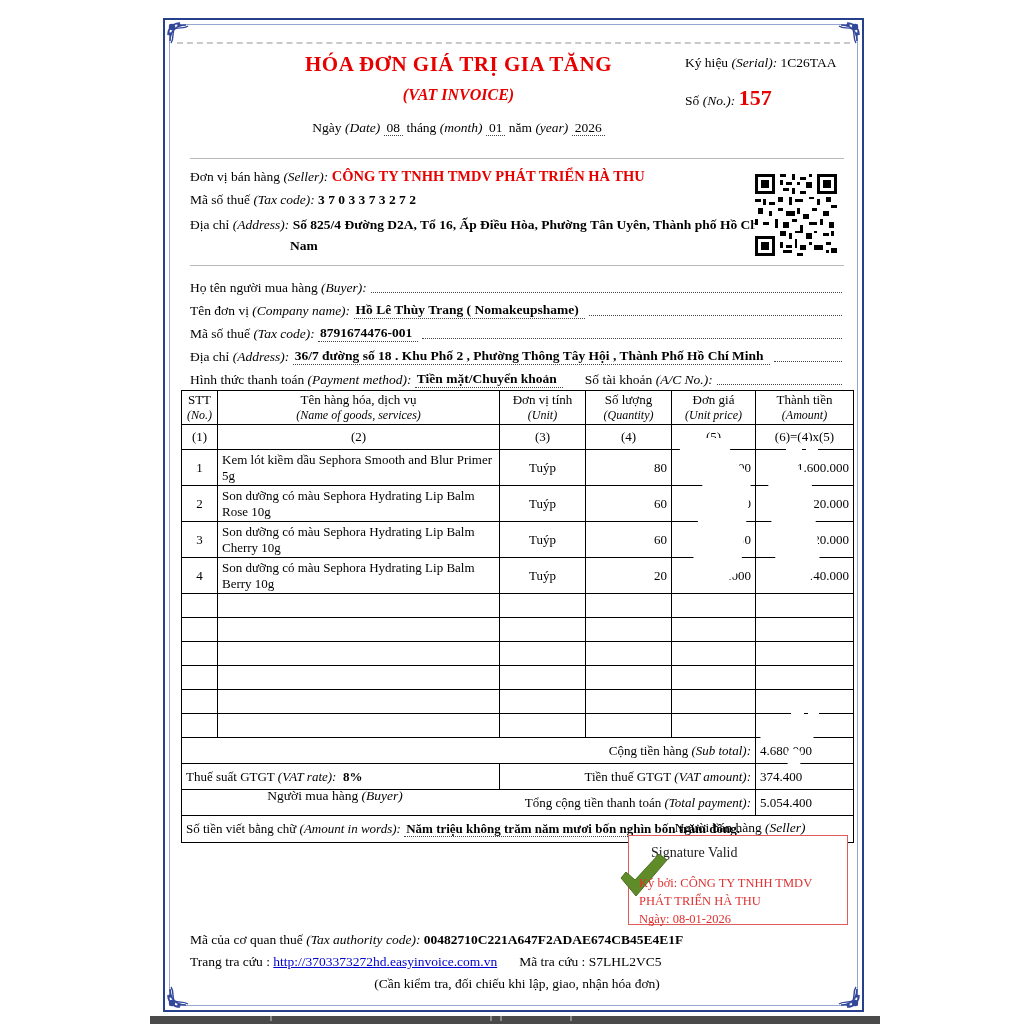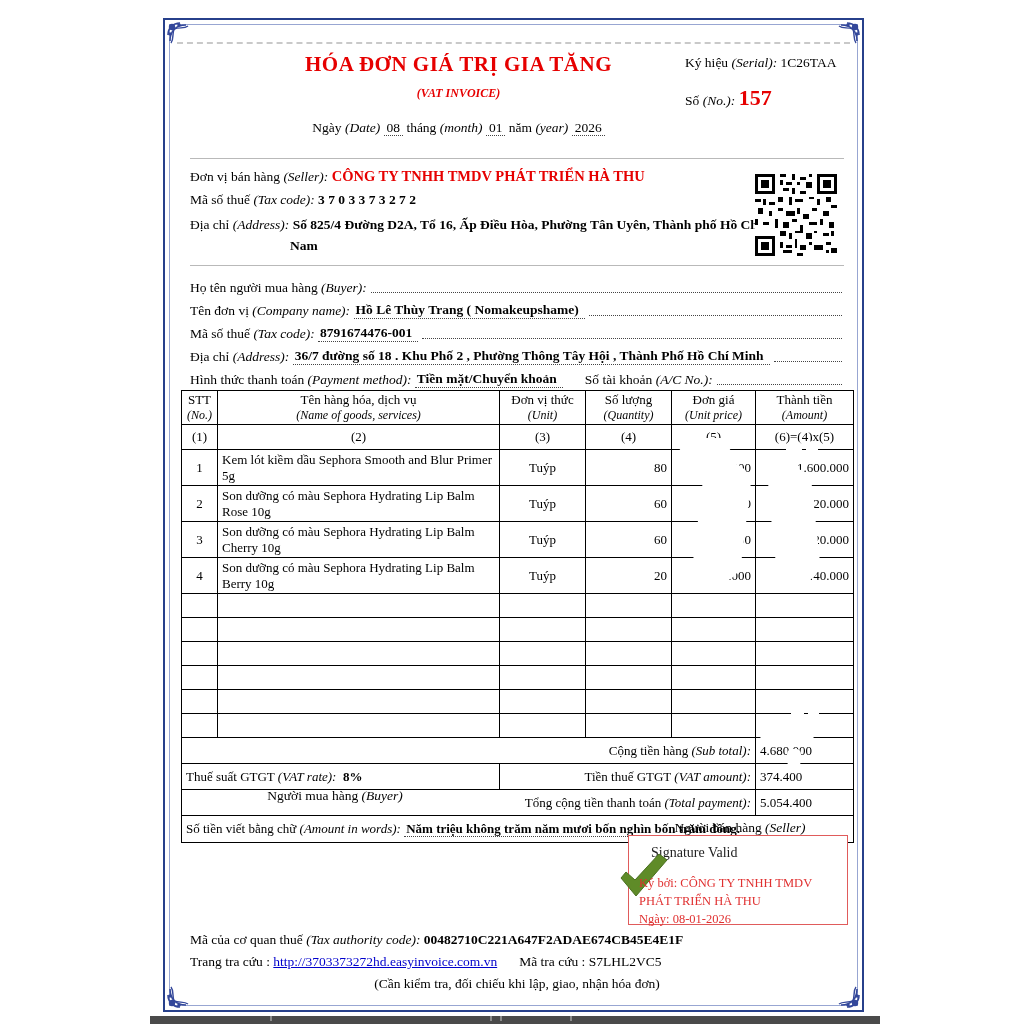--- a/index.html
+++ b/index.html
@@ -7,21 +7,21 @@
           font-family:"Liberation Serif","DejaVu Serif",serif;color:#000;}
   .page{position:absolute;left:163px;top:18px;width:697px;height:990px;border:2px solid #27408b;background:#fff;}
   .inner-frame{position:absolute;inset:4px;border:1px solid #98a6d2;pointer-events:none;}
   .corner{position:absolute;width:30px;height:30px;color:#33479a;}
   .corner.tl{left:1px;top:1px;}
   .corner.tr{right:1px;top:1px;transform:scaleX(-1);}
   .corner.bl{left:1px;bottom:1px;transform:scaleY(-1);}
   .corner.br{right:1px;bottom:1px;transform:scale(-1,-1);}
   .topdash{position:absolute;left:12px;right:12px;top:22px;border-top:2px dashed #c9c9c9;}
   .title{position:absolute;left:0;right:110px;top:32px;text-align:center;color:#e60000;font-weight:bold;font-size:21px;letter-spacing:.5px;}
-  .subtitle{position:absolute;left:0;right:110px;top:66px;text-align:center;color:#e60000;font-weight:bold;font-style:italic;font-size:12px;}
+  .subtitle{position:absolute;left:0;right:110px;top:66px;text-align:center;color:#e60000;font-weight:bold;font-style:italic;font-size:16px;}
   .serialblock{position:absolute;left:520px;top:35px;width:172px;font-size:13.5px;}
   .serialblock .line2{margin-top:14px;}
   .no-val{color:#e60000;font-weight:bold;font-size:22px;}
   .dateline{position:absolute;left:0;right:110px;top:100px;text-align:center;font-size:13.5px;}
   .dot-num{border-bottom:1.5px dotted #444;padding:0 3px;}
   .divider{position:absolute;left:25px;right:18px;border-top:1.5px solid #b9b9b9;}
   .d1{top:138px;} .d2{top:245px;}
   .block{position:absolute;left:25px;right:18px;font-size:13.5px;}
   .seller{top:148px;}
   .seller .srow{margin-bottom:7px;}
@@ -225,21 +225,21 @@
           <tr>
         <th>
               <div class="thv">STT</div>
               <div class="the">(No.)</div>
             </th>
         <th>
               <div class="thv">Tên hàng hóa, dịch vụ</div>
               <div class="the">(Name of goods, services)</div>
             </th>
         <th>
-              <div class="thv">Đơn vị thức</div>
+              <div class="thv">Đơn vị tính</div>
               <div class="the">(Unit)</div>
             </th>
         <th>
               <div class="thv">Số lượng</div>
               <div class="the">(Quantity)</div>
             </th>
         <th>
               <div class="thv">Đơn giá</div>
               <div class="the">(Unit price)</div>
             </th>

